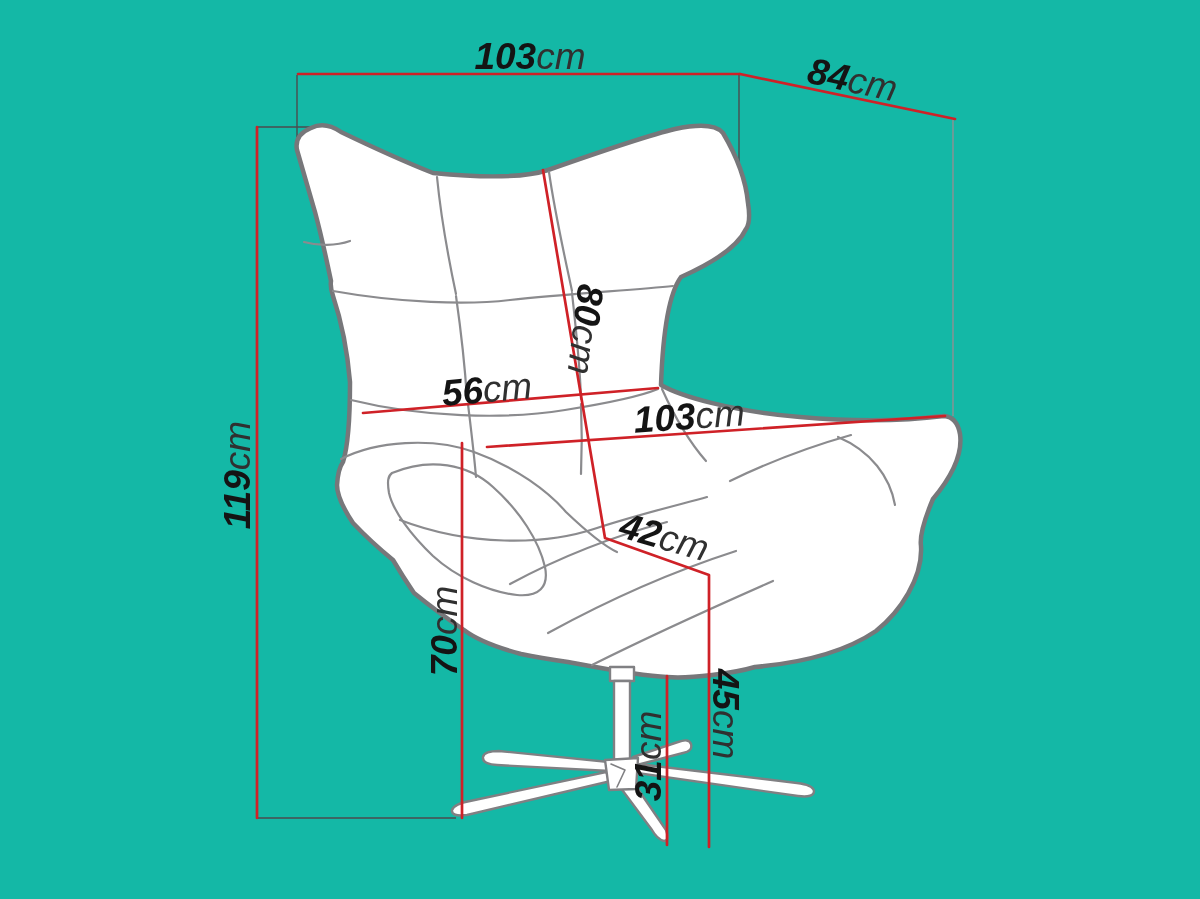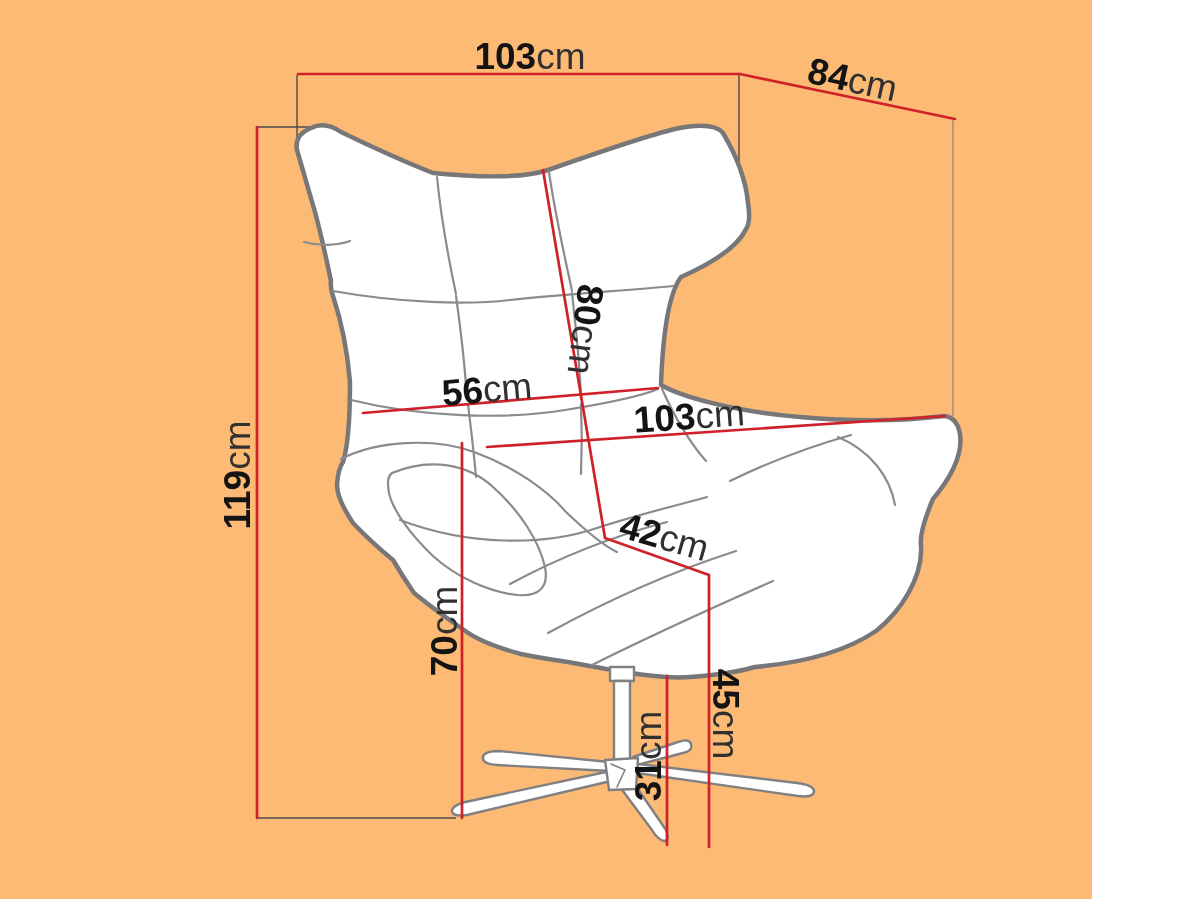--- a/index.html
+++ b/index.html
@@ -1,16 +1,16 @@
 <!DOCTYPE html>
 <html><head>
 <meta charset="utf-8">
 <style>
   html,body{margin:0;padding:0;background:#ffffff;}
-  .stage{width:1092px;height:899px;position:relative;background:#fdba74;overflow:hidden;}
+  .stage{width:1200px;height:899px;position:relative;background:#14b8a6;overflow:hidden;font-style:italic;}
   svg{display:block;}
   .lbl{font-family:"Liberation Sans",sans-serif;font-size:37px;}
   .lbl .num{font-weight:700;fill:#141414;}
   .lbl .unit{font-weight:400;fill:#303030;}
 </style>
 </head>
 <body>
 
 <div class="stage">
 <svg width="1200" height="899" viewBox="0 0 1200 899">

